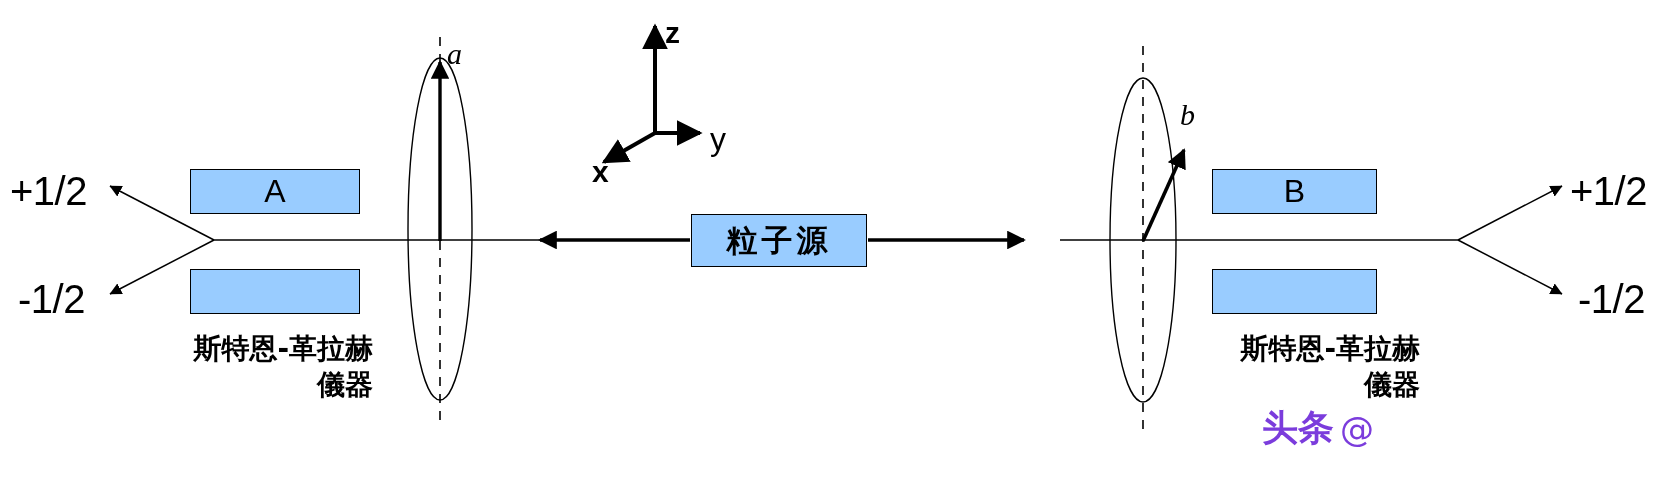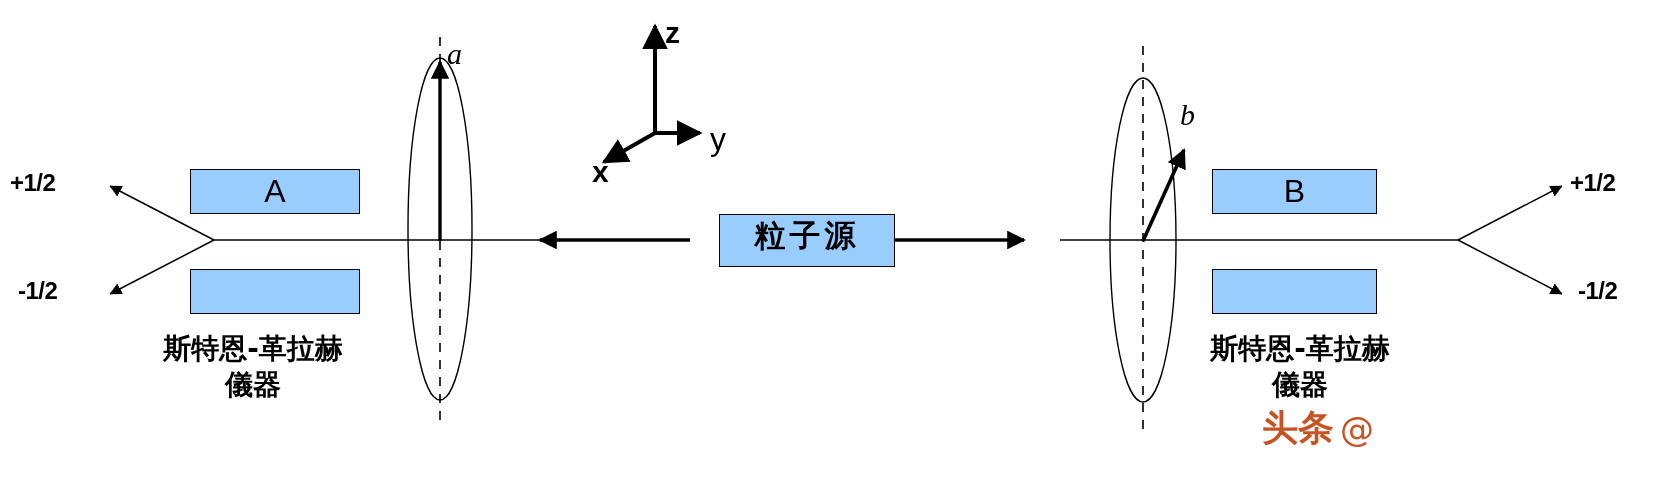--- a/index.html
+++ b/index.html
@@ -25,22 +25,22 @@
     height: 485px;
   }
   .lbl {
     position: absolute;
     white-space: nowrap;
     color: #000000;
     font-family: "Liberation Sans", sans-serif;
     line-height: 1;
   }
   .spin-label {
-    font-size: 24px;
-    font-weight: 700;
+    font-size: 40px;
+    font-weight: 400;
     letter-spacing: -0.5px;
   }
   .magnet-label {
     font-size: 32px;
     font-weight: 400;
   }
   .axis-label {
     font-size: 30px;
     font-weight: 700;
   }
@@ -59,55 +59,54 @@
     font-weight: 700;
     letter-spacing: 4px;
   }
   .cjk-singlet {
     font-family: "DejaVu Sans", "Liberation Sans", sans-serif;
     font-size: 29px;
     font-weight: 700;
     letter-spacing: 1px;
   }
   .apparatus-caption {
-    text-align: center;
+    text-align: right;
     line-height: 1.28;
     font-family: "DejaVu Sans", "Liberation Sans", sans-serif;
     font-size: 28px;
     font-weight: 700;
     white-space: pre-line;
   }
   .magnet-box {
     position: absolute;
     box-sizing: border-box;
     border: 1.6px solid #000000;
     display: flex;
     align-items: center;
     justify-content: center;
   }
   .source-box {
     position: absolute;
     box-sizing: border-box;
     border: 1.8px solid #000000;
     display: flex;
-    align-items: flex-start;
+    align-items: center;
     justify-content: center;
-    margin-left: 28px;
   }
   #watermark {
     position: absolute;
     left: 1262px;
     top: 404px;
     display: flex;
     align-items: center;
     gap: 4px;
     font-family: "DejaVu Sans", "Liberation Sans", sans-serif;
     font-size: 36px;
     font-weight: 700;
-    color: #c2410c;
+    color: #6d28d9;
     opacity: 0.9;
   }
   #watermark .wm-at {
     font-size: 34px;
     font-weight: 400;
     padding: 0 2px;
   }
 </style>
 </head>
 <body>

